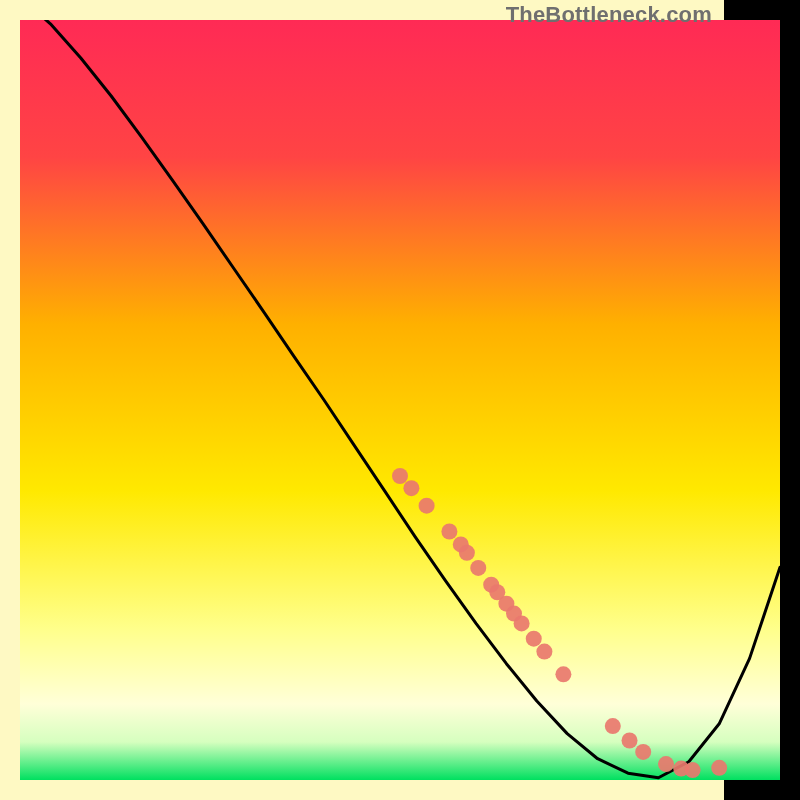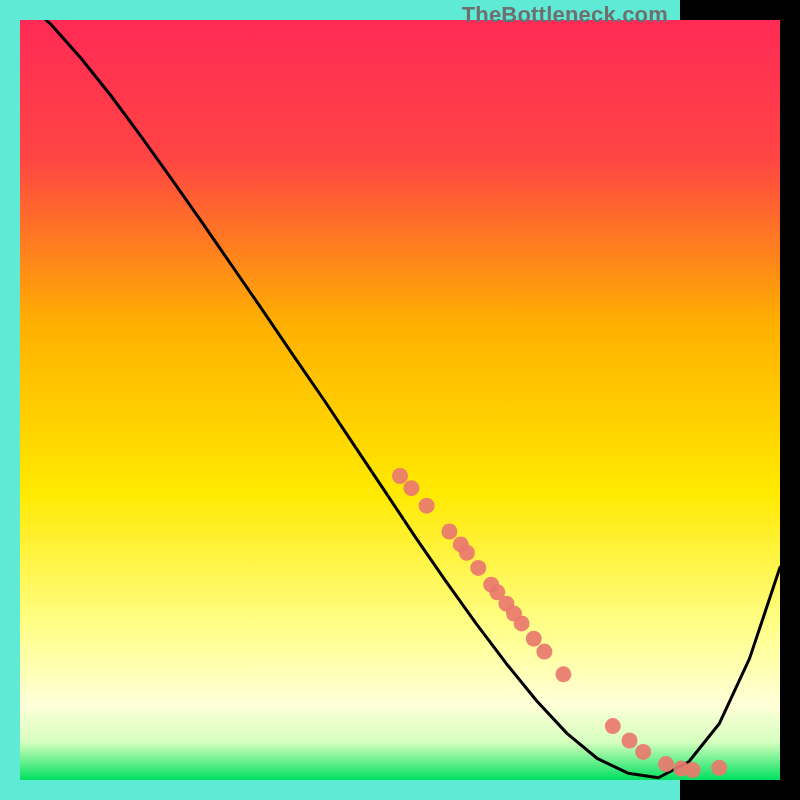--- a/index.html
+++ b/index.html
@@ -7,21 +7,22 @@
     padding: 0;
     width: 800px;
     height: 800px;
     background: #000;
     overflow: hidden;
   }
   .chart-container {
     position: relative;
     width: 680px;
     height: 800px;
-    background: #5eead4;
+    background: #fef9c3;
+    padding-left: 44px;
   }
   .plot-area {
     position: absolute;
     left: 20px;
     top: 20px;
     width: 760px;
     height: 760px;
   }
   .watermark {
     position: absolute;

